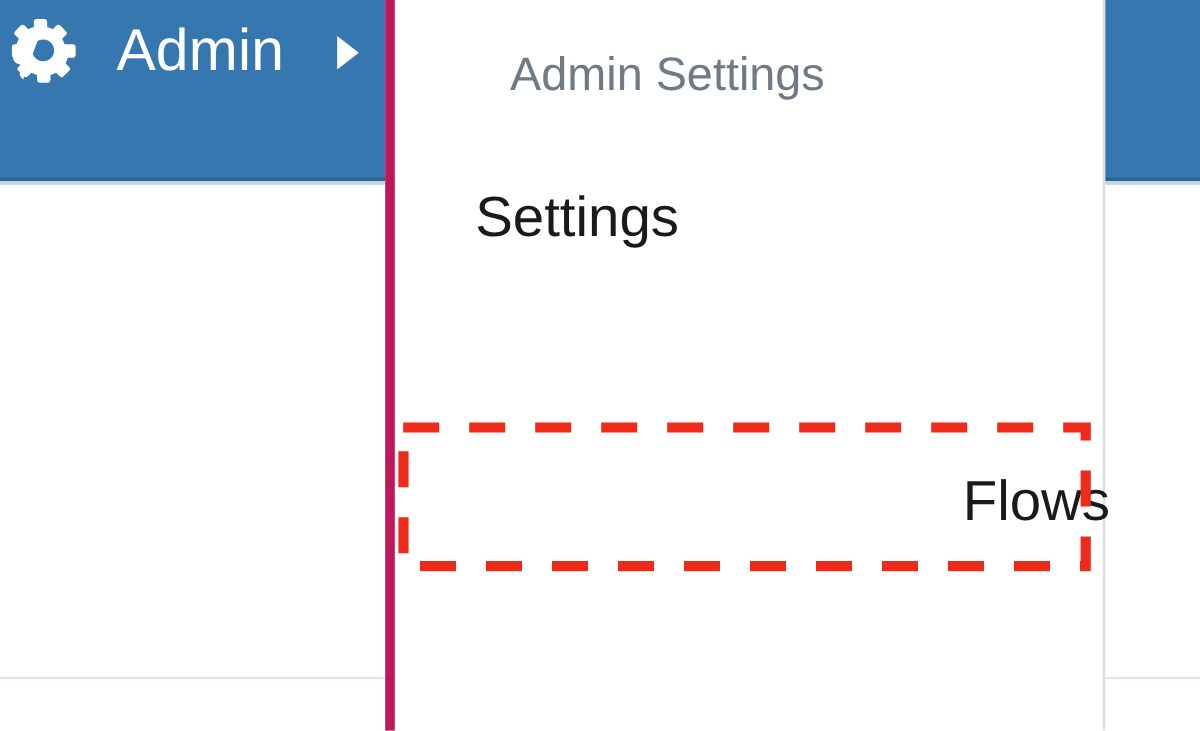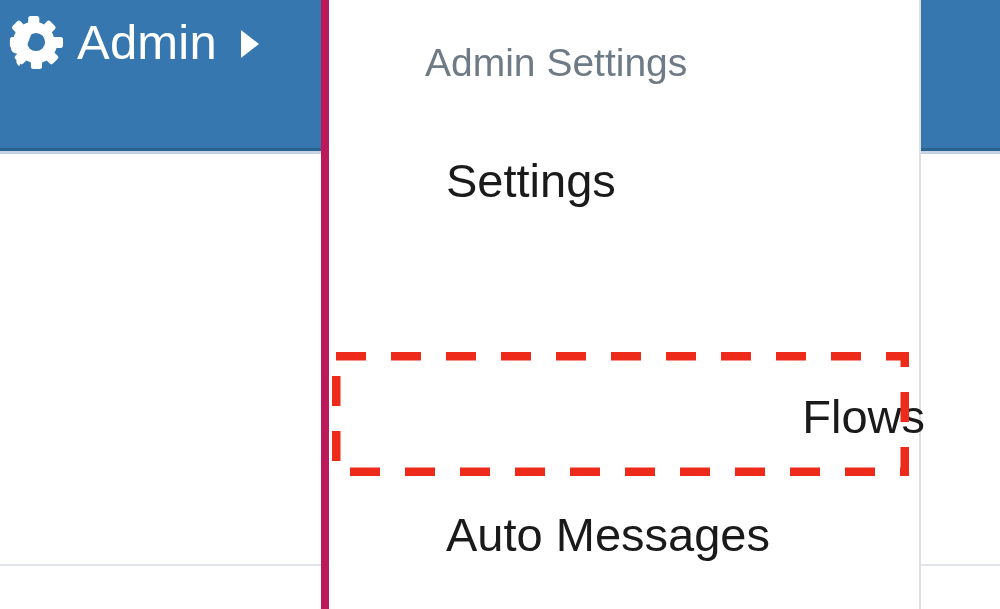--- a/index.html
+++ b/index.html
@@ -53,20 +53,21 @@
 
   #admin-nav-item {
     position: absolute;
     left: 0;
     top: 0;
     height: 110px;
     display: flex;
     align-items: flex-start;
     padding-top: 14px;
     box-sizing: border-box;
+    gap: 20px;
   }
   #gear-icon {
     margin-left: 8px;
     width: 56px;
     height: 56px;
     display: block;
   }
   #admin-label {
     color: #ffffff;
     font-size: 49px;
@@ -112,21 +113,21 @@
   .menu-item {
     position: absolute;
     left: 0;
     width: 596px;
     height: 70px;
     display: flex;
     align-items: center;
     box-sizing: border-box;
   }
   .menu-item-label {
-    padding-left: 117px;
+    padding-left: 67px;
     font-size: 47px;
     line-height: 56px;
     color: #1a1a1a;
     white-space: nowrap;
     font-weight: 400;
   }
   #menu-item-0 { top: 146px; }
   #menu-item-1 { top: 264px; }
   #menu-item-2 { top: 382px; justify-content: flex-end; }
   #menu-item-3 { top: 500px; }
@@ -171,22 +172,19 @@
 
   <div class="menu-item" id="menu-item-0">
     <span class="menu-item-label">Settings</span>
   </div>
 
 
   <div class="menu-item" id="menu-item-2">
     <span class="menu-item-label">Flows</span>
   </div>
 
-  <div class="menu-item" id="menu-item-3">
-    <span class="menu-item-label">Auto Messages</span>
-  </div>
 </div>
 
 <div id="flows-highlight">
   <svg viewBox="0 0 577 124" preserveAspectRatio="none" aria-hidden="true">
     <rect x="4" y="4" width="569" height="116" fill="none" stroke="#ee2b1b" stroke-width="9" stroke-dasharray="30 25"></rect>
   </svg>
 </div>
 
 </body></html>

